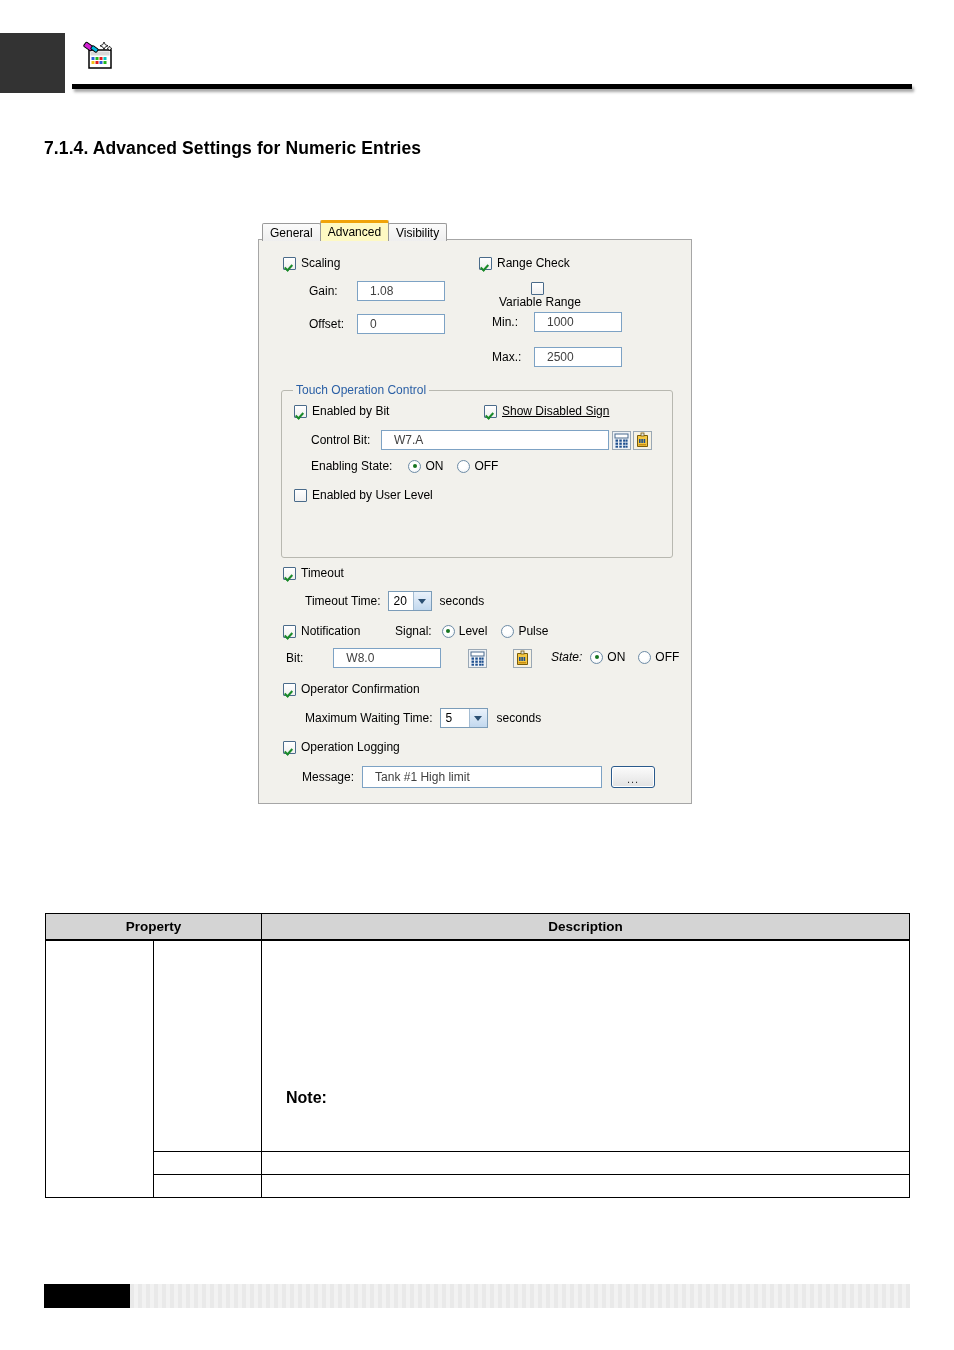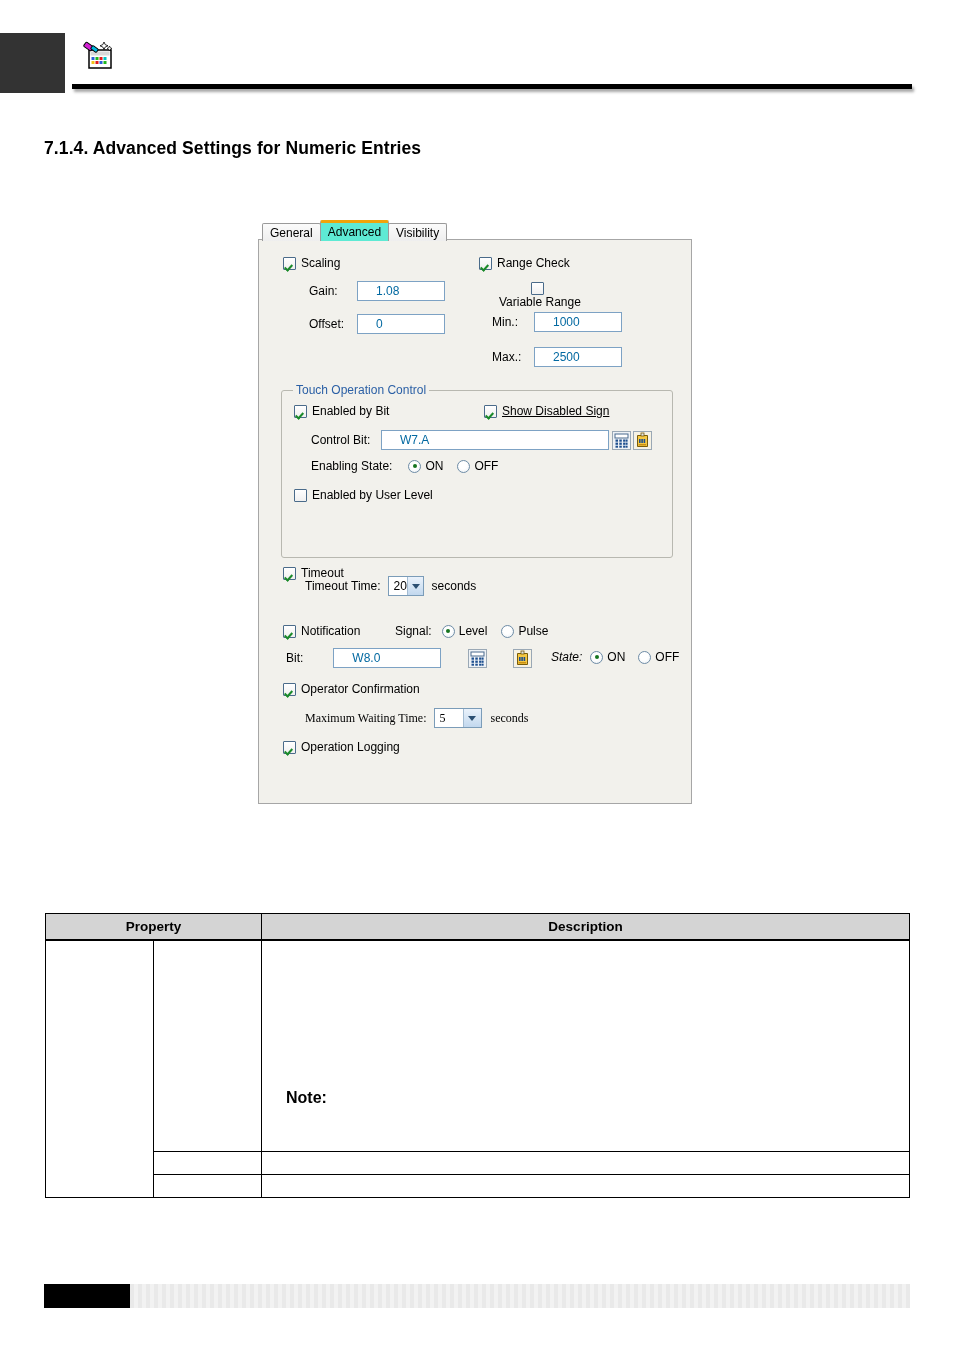--- a/index.html
+++ b/index.html
@@ -74,21 +74,21 @@
     border: 1px solid #9a9a9a;
     border-bottom: none;
     border-radius: 2px 2px 0 0;
     margin-right: -1px;
     color: #000;
     box-sizing: border-box;
   }
   .tab.selected {
     height: 21px;
     line-height: 19px;
-    background: #5eead4;
+    background: #fef9c3;
     border-top: 3px solid #f0a30a;
     border-left: 1px solid #9a9a9a;
     border-right: 1px solid #9a9a9a;
     position: relative;
     z-index: 4;
   }
   #tab-panel {
     position: absolute;
     left: 0; top: 19px;
     width: 434px;
@@ -140,22 +140,22 @@
     border-radius: 50%;
     background: #16741f;
   }
 
   .tbox {
     background: #ffffff;
     border: 1px solid #7da2c4;
     box-sizing: border-box;
     font-size: 12px;
     line-height: 18px;
-    padding: 0 18px;
-    color: #0369a1;
+    padding: 0 12px;
+    color: #404040;
     height: 20px;
     overflow: hidden;
     white-space: nowrap;
   }
 
   .combo {
     height: 20px;
     border: 1px solid #7b9cb8;
     background: #ffffff;
     box-sizing: border-box;
@@ -404,23 +404,23 @@
     <div class="row" style="left:35px; top:248px;">
       <span class="cb"></span>
       <span class="lbl">Enabled by User Level</span>
     </div>
 
     <div class="row" style="left:24px; top:326px;">
       <span class="cb checked"></span>
       <span class="lbl">Timeout</span>
     </div>
 
-    <div class="row" style="left:46px; top:336px;">
+    <div class="row" style="left:46px; top:351px;">
       <span class="lbl" style="margin-right:7px;">Timeout Time:</span>
-      <span class="combo" style="width:36px;">
+      <span class="combo" style="width:44px;">
         <span class="cval">20</span>
         <span class="carrow"></span>
       </span>
       <span class="lbl" style="margin-left:8px;">seconds</span>
     </div>
 
     <div class="row" style="left:24px; top:384px;">
       <span class="cb checked"></span>
       <span class="lbl">Notification</span>
     </div>
@@ -477,34 +477,39 @@
       <span class="lbl" style="margin-right:13px;">ON</span>
       <span class="rb"></span>
       <span class="lbl">OFF</span>
     </div>
 
     <div class="row" style="left:24px; top:442px;">
       <span class="cb checked"></span>
       <span class="lbl">Operator Confirmation</span>
     </div>
 
-    <div class="row" style="left:46px; top:468px;font-family:Liberation Serif, serif;">
+    <div class="row" style="left:46px; top:468px;">
       <span class="lbl" style="margin-right:7px;">Maximum Waiting Time:</span>
       <span class="combo" style="width:48px;">
         <span class="cval">5</span>
         <span class="carrow"></span>
       </span>
       <span class="lbl" style="margin-left:9px;">seconds</span>
     </div>
 
     <div class="row" style="left:24px; top:500px;">
       <span class="cb checked"></span>
       <span class="lbl">Operation Logging</span>
     </div>
 
+    <div class="row" style="left:43px; top:526px;">
+      <span class="lbl" style="margin-right:8px;">Message:</span>
+      <span class="tbox" style="width:240px; height:22px; line-height:20px;">Tank #1 High limit</span>
+      <span class="dotsbtn" style="margin-left:9px;">...</span>
+    </div>
 
   </div>
 </div>
 
 <table id="prop-table">
   <colgroup>
     <col style="width:108px">
     <col style="width:108px">
     <col style="width:648px">
   </colgroup>

